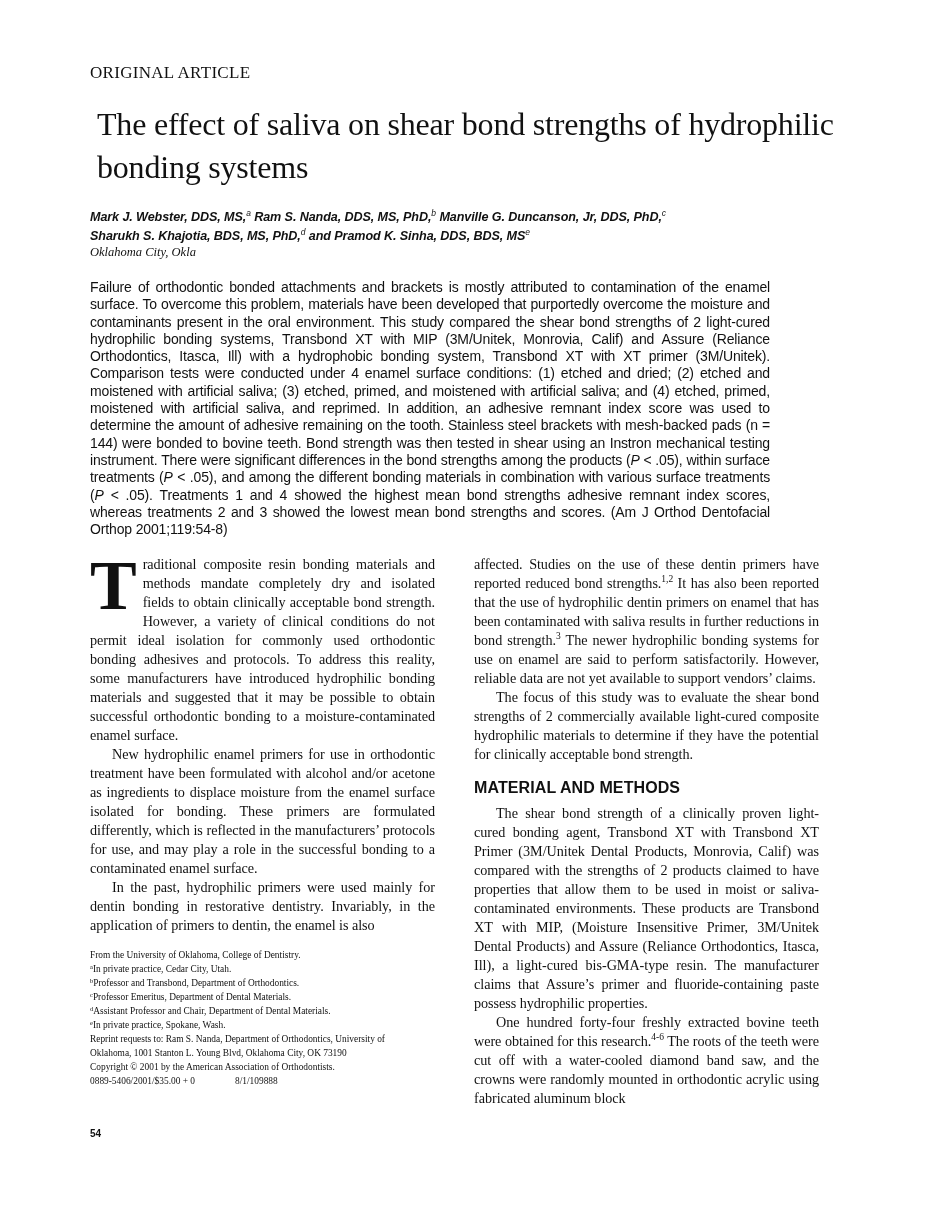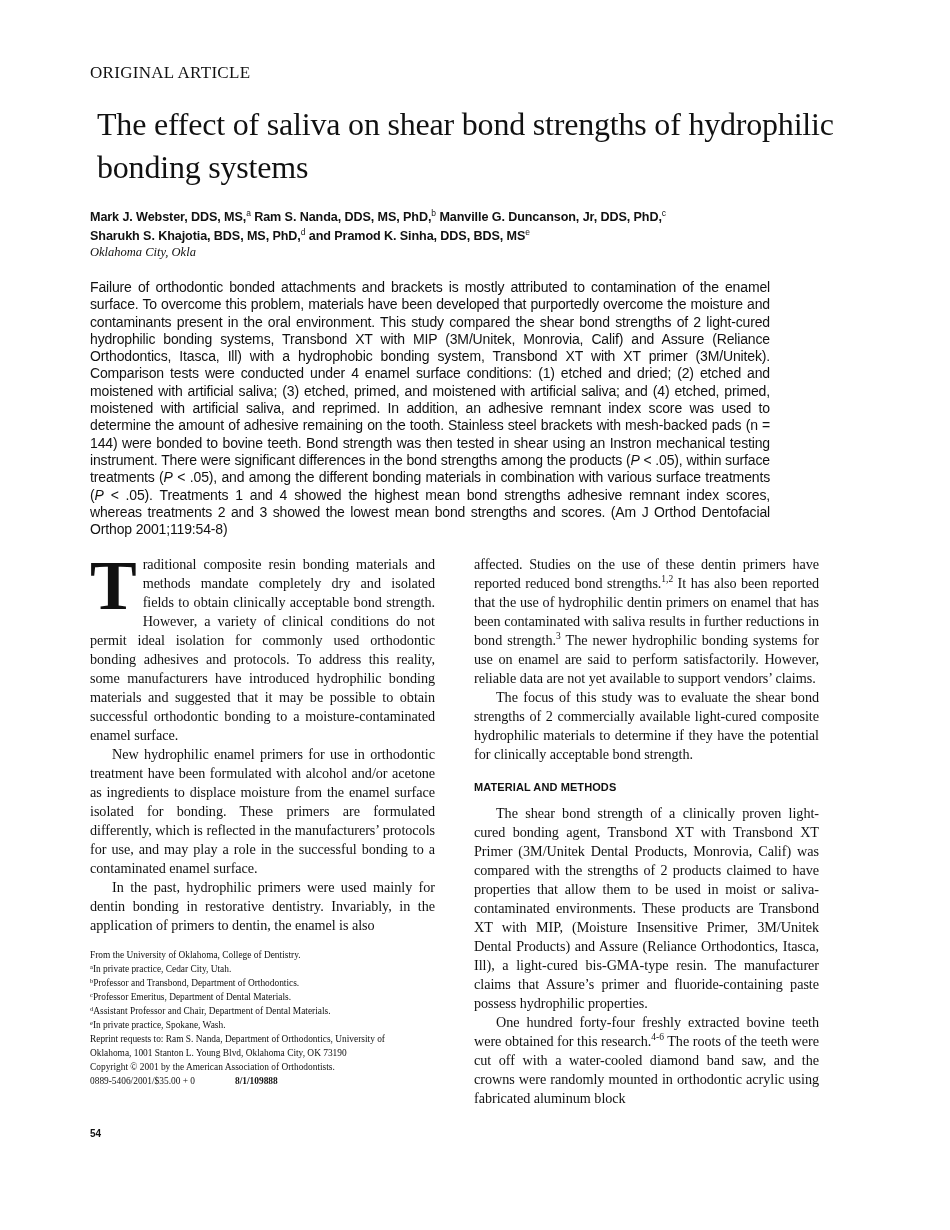--- a/index.html
+++ b/index.html
@@ -1,33 +1,33 @@
 <!DOCTYPE html>
 <html><head>
 <meta charset="utf-8">
 <style>
   html, body { margin: 0; padding: 0; background: #ffffff; }
   body { width: 950px; height: 1230px; position: relative; overflow: hidden; color: #111; }
   .section-label { position: absolute; left: 90px; top: 63px; font-family: "Liberation Serif", serif; font-size: 17px; letter-spacing: 0.3px; }
   .title { position: absolute; left: 90px; top: 96px; width: 760px; font-family: Liberation Serif, serif; font-size: 32px; line-height: 43px; font-weight: normal; margin: 7px; letter-spacing: -0.2px; }
-  .authors { position: absolute; left: 90px; top: 208px; width: 720px; font-family: "Liberation Sans", sans-serif; font-weight: bold; font-size: 12.6px; line-height: 19px; letter-spacing: -0.1px; }
+  .authors { position: absolute; left: 90px; top: 208px; width: 720px; font-family: "Liberation Sans", sans-serif; font-weight: bold; font-size: 12.6px; line-height: 19px; letter-spacing: -0.1px; font-style: italic; }
   .authors sup { font-size: 8.5px; font-weight: normal; vertical-align: 5px; line-height: 0; }
   .location { position: absolute; left: 90px; top: 245px; font-family: "Liberation Serif", serif; font-style: italic; font-size: 12.5px; }
   .abstract { position: absolute; left: 90px; top: 279px; width: 680px; font-family: "Liberation Sans", sans-serif; font-size: 14px; line-height: 17.3px; text-align: justify; letter-spacing: -0.15px; margin: 0; }
   .col { position: absolute; top: 555px; width: 345px; font-family: "Liberation Serif", serif; font-size: 14.2px; line-height: 19px; text-align: justify; letter-spacing: -0.05px; }
   .col-left { left: 90px; }
   .col-right { left: 474px; }
   .col p { margin: 0; }
   .col p.indent { text-indent: 22px; }
   .dropcap { float: left; font-family: "Liberation Serif", serif; font-weight: bold; font-size: 70px; line-height: 54px; margin: 4px 6px 0 0; padding: 0; }
-  .heading { font-family: "Liberation Sans", sans-serif; font-weight: bold; font-size: 11px; margin: 14px 0 7px 0; letter-spacing: 0.1px; }
+  .heading { font-family: "Liberation Sans", sans-serif; font-weight: bold; font-size: 16px; margin: 14px 0 7px 0; letter-spacing: 0.1px; }
   .footnotes { position: absolute; left: 90px; top: 948px; width: 360px; font-family: "Liberation Serif", serif; font-size: 9.4px; line-height: 14px; }
   .footnotes div { white-space: nowrap; }
   .footnotes sup { font-size: 6.5px; vertical-align: 3px; line-height: 0; }
-  .footnotes b { font-weight: bold; margin-left: 10px; padding-left: 30px; }
+  .footnotes b { font-weight: normal; margin-left: 10px; padding-left: 30px; }
   .page-number { position: absolute; left: 90px; top: 1128px; font-family: "Liberation Sans", sans-serif; font-weight: bold; font-size: 10px; }
   sup.ref { font-size: 9.5px; vertical-align: 6px; line-height: 0; }
   i.p { font-style: italic; }
 </style>
 </head>
 <body>
 
 <div class="section-label">ORIGINAL ARTICLE</div>
 <h1 class="title">The effect of saliva on shear bond strengths of hydrophilic bonding systems</h1>
 

